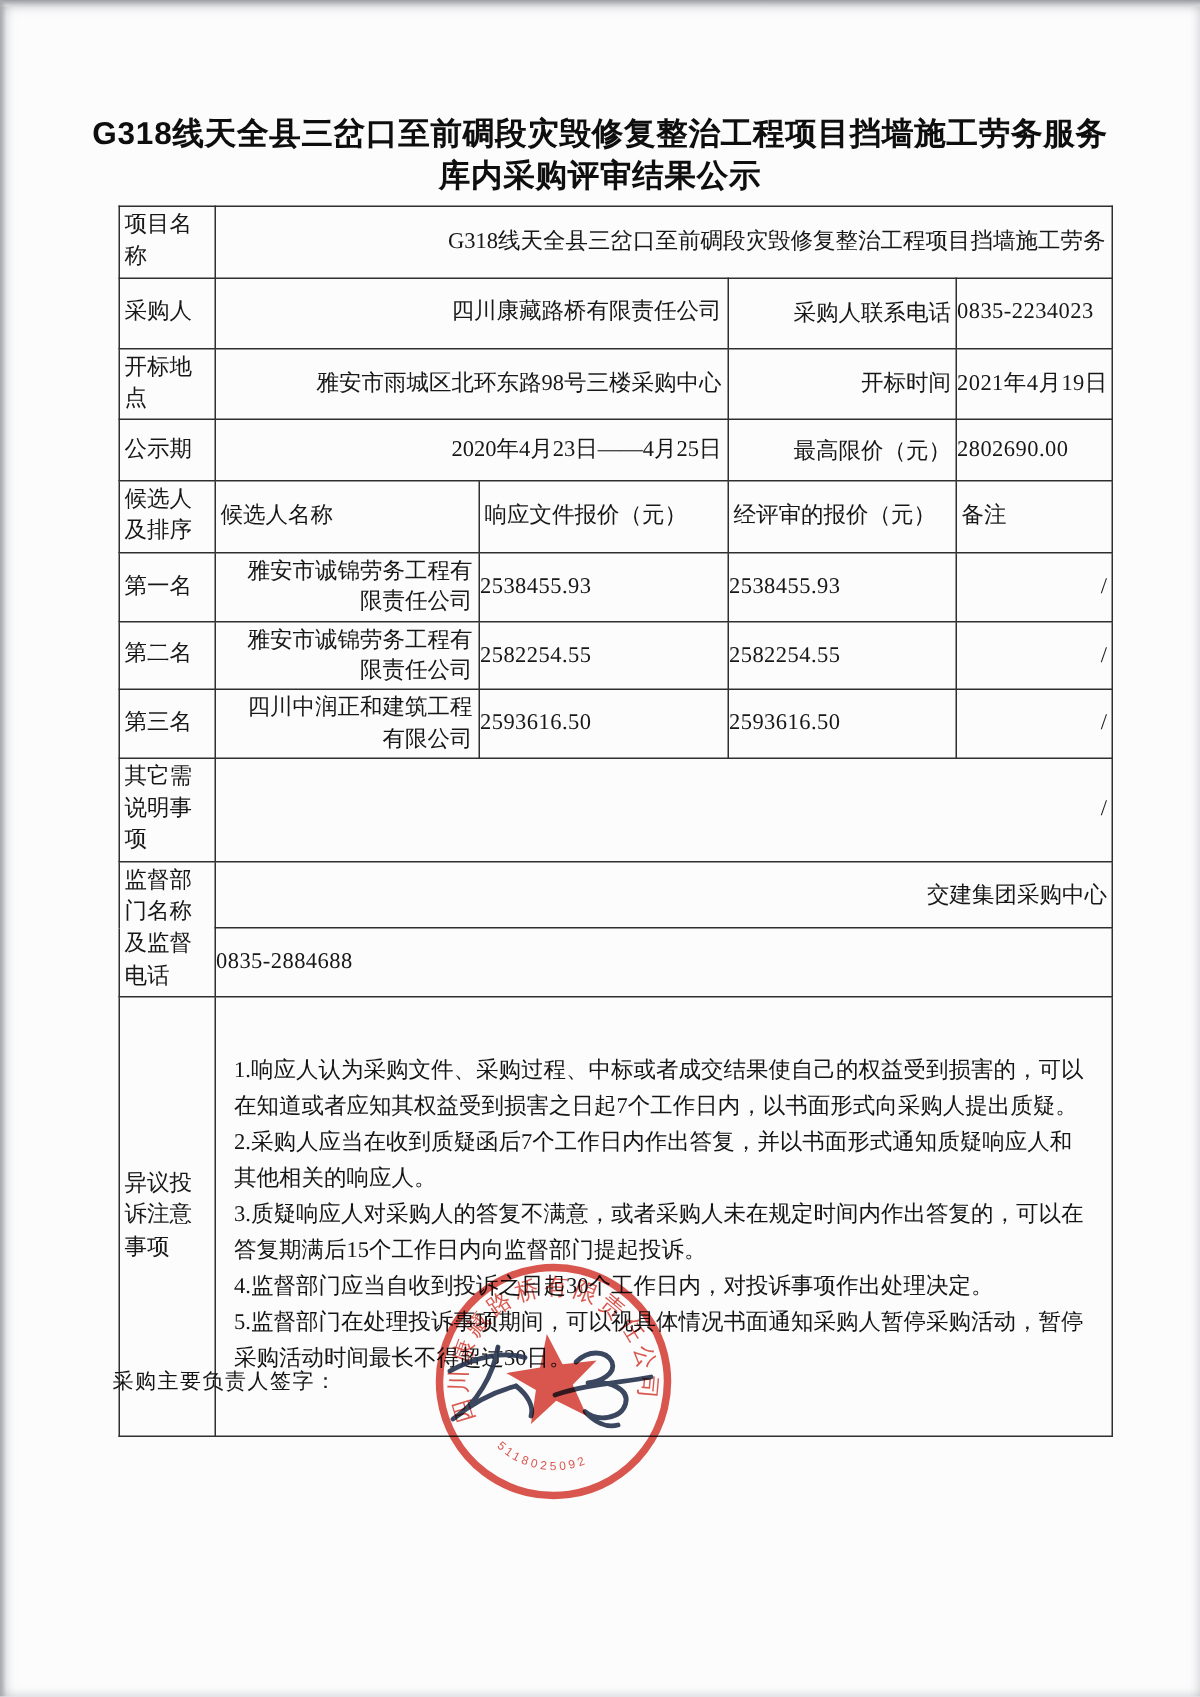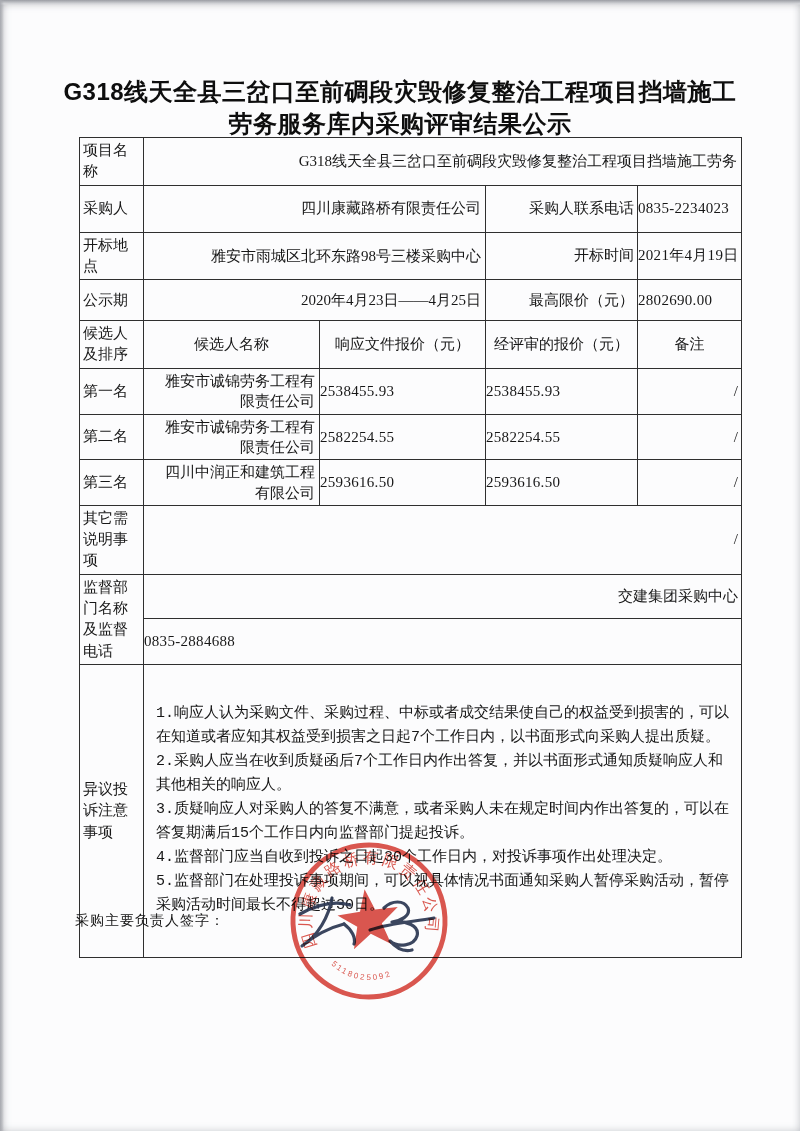--- a/index.html
+++ b/index.html
@@ -15,39 +15,39 @@
                 inset 0 -7px 6px -5px rgba(160,162,168,.3);
   }
   .page::before { content:''; position:absolute; top:0; left:0; right:0; height:5px;
     background:linear-gradient(#9b9da3,#d9dadd 80%,rgba(255,255,255,0)); }
   .page::after  { content:''; position:absolute; top:0; left:0; bottom:0; width:4px;
     background:linear-gradient(90deg,#a8aab0,rgba(255,255,255,0)); }
 
   .title {
     position:absolute; top:76px; left:55px; right:55px;
     font-family:"Liberation Sans","DejaVu Sans",sans-serif;
-    font-size:24px; font-weight:700; color:#0e0e0e;
+    font-size:21px; font-weight:700; color:#0e0e0e;
     text-align:center; line-height:1.35; letter-spacing:.5px;
   }
 
   table.doc {
     position:absolute; left:79px; top:137px; width:662px;
     border-collapse:collapse; table-layout:fixed;
   }
   table.doc td {
     border:1.5px solid #2f2f2f; font-size:15px; color:#171717;
     vertical-align:middle; overflow:hidden;
   }
   td.lab   { font-size:14.5px; padding:2px 1px 2px 3px; line-height:1.42; text-align:left; }
   td.val   { padding:2px 4px 2px 8px; text-align:right; line-height:1.35; }
   td.cen   { text-align:right; padding:2px 3px; }
-  td.hdr   { text-align:center; font-size:15px; padding:2px 3px; line-height:1.4; }
+  td.hdr   { text-align:left; font-size:15px; padding:2px 3px; line-height:1.4; }
   td.num   { text-align:left; font-size:15px; letter-spacing:.3px; }
   td.note-cell { padding:8px 12px 10px 12px; vertical-align:middle; }
-  .note-line { font-size:15px; line-height:1.6; text-align:left; color:#151515;font-family:Liberation Mono, monospace; }
+  .note-line { font-size:15px; line-height:1.6; text-align:left; color:#151515; }
 
   .sign-label {
     position:absolute; left:75px; top:912px;
     font-size:14px; letter-spacing:1px; color:#141414;
   }
   .signature-svg { position:absolute; left:292px; top:878px; }
   .seal-svg { position:absolute; left:284px; top:836px; mix-blend-mode:multiply; opacity:.9; }
 </style>
 </head>
 <body>

